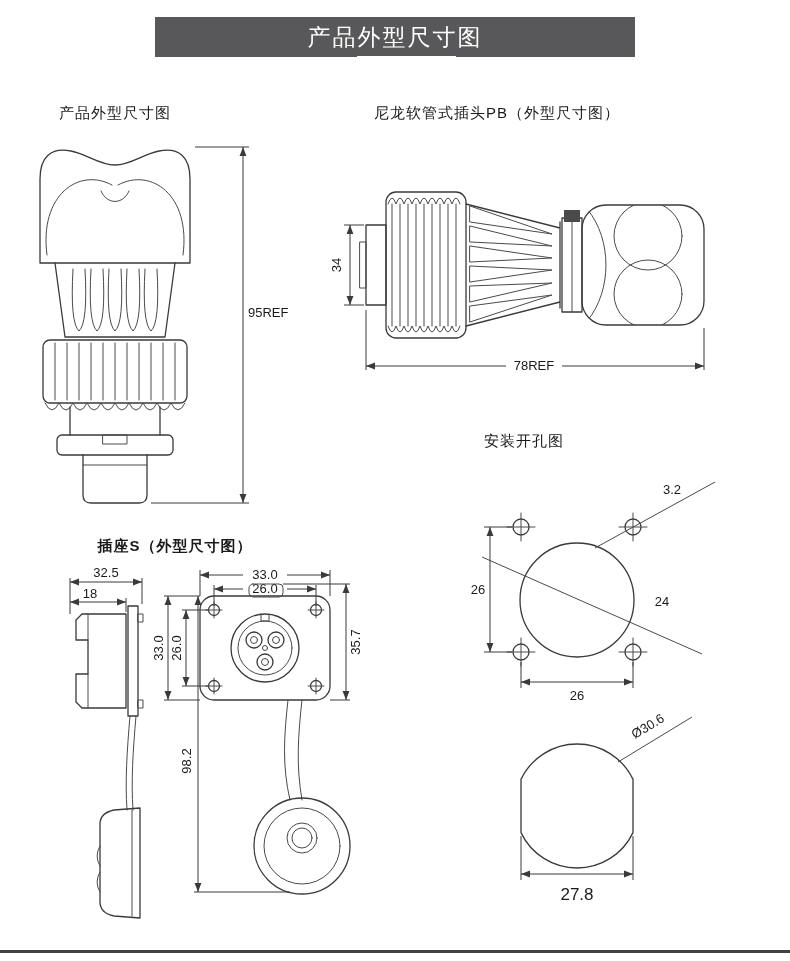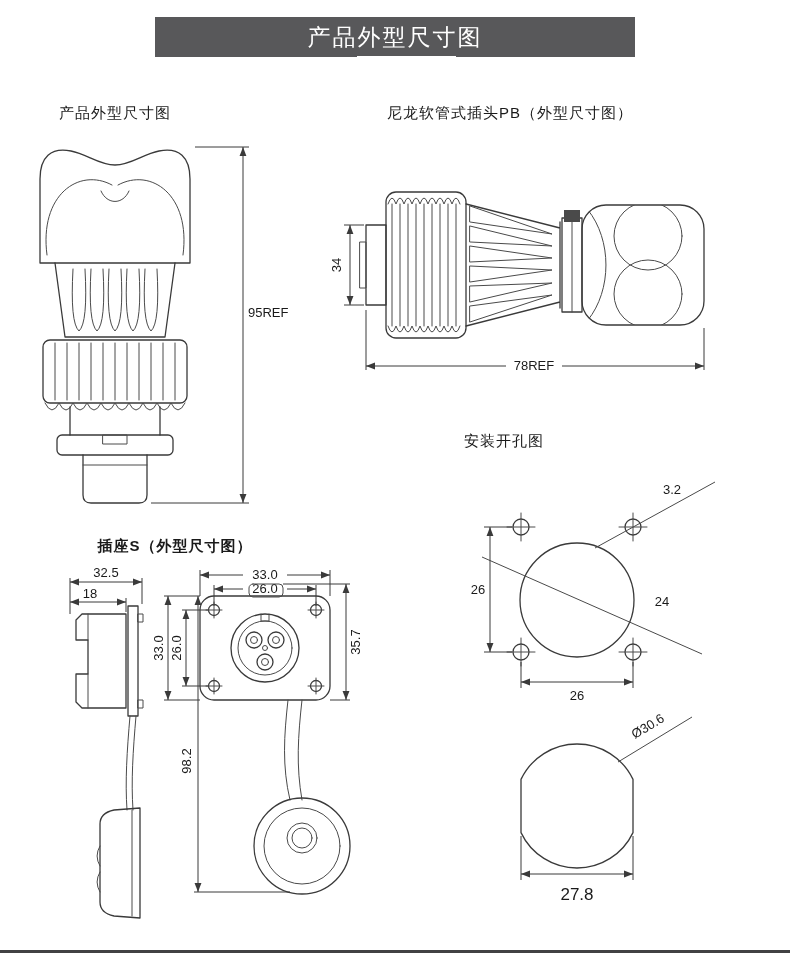--- a/index.html
+++ b/index.html
@@ -19,22 +19,22 @@
   .bottom-rule{position:absolute;left:0;top:950px;width:790px;height:3px;background:#414143;}
 </style>
 </head>
 <body>
 
 <div class="banner">
   <div class="banner-title">产品外型尺寸图</div>
 </div>
 
 <div class="dwg-label" style="left:15px;top:104px;width:200px;">产品外型尺寸图</div>
-<div class="dwg-label" style="left:350px;top:104px;width:320px;text-align:center;">尼龙软管式插头PB（外型尺寸图）</div>
-<div class="dwg-label" style="left:404px;top:432px;width:200px;">安装开孔图</div>
+<div class="dwg-label" style="left:337px;top:104px;width:320px;text-align:center;">尼龙软管式插头PB（外型尺寸图）</div>
+<div class="dwg-label" style="left:424px;top:432px;width:200px;">安装开孔图</div>
 <div class="dwg-label" style="left:55px;top:537px;width:240px;font-weight:bold;">插座S（外型尺寸图）</div>
 
 <svg style="left:15px;top:135px;" width="280" height="380" viewBox="0 0 280 380">
   <defs>
     <marker id="ar1" viewBox="0 0 10 10" refX="10" refY="5" markerWidth="9" markerHeight="9" orient="auto-start-reverse">
       <path d="M0,1.2 L10,5 L0,8.8 Z" fill="#3a3a3a"></path>
     </marker>
   </defs>
   <g class="outline">
     <path d="M25,128 L25,44 C25,22 36,12 56,16 C72,19 84,30 100,30 C116,30 128,19 144,16 C164,12 175,22 175,44 L175,128 Z"></path>

